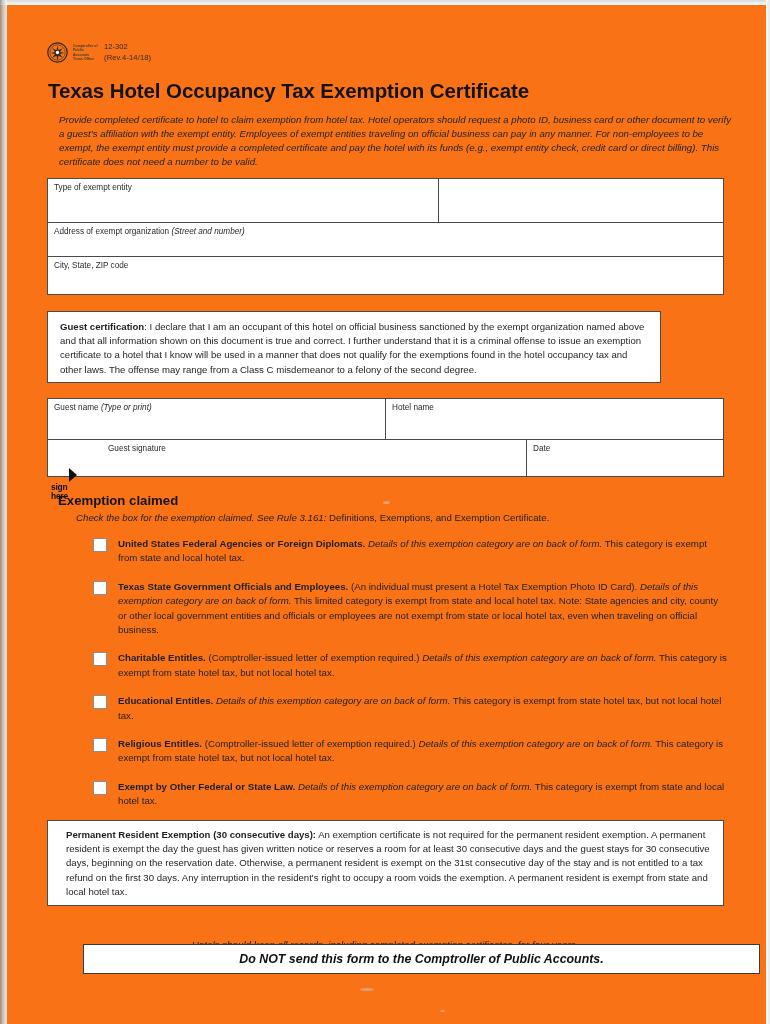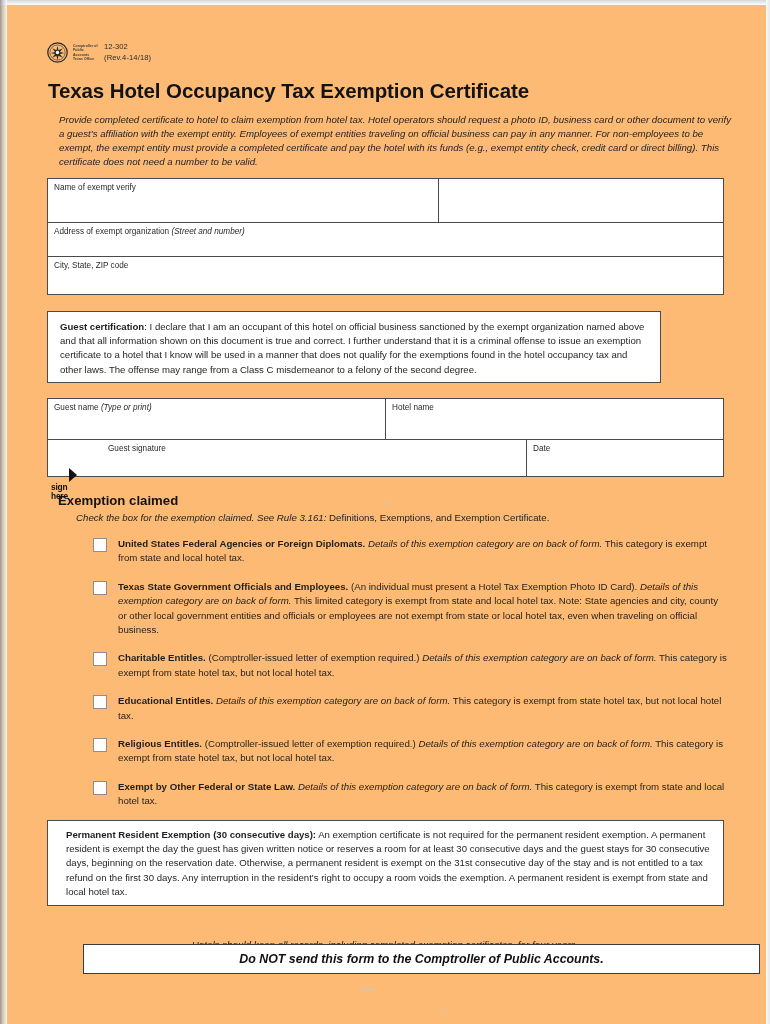--- a/index.html
+++ b/index.html
@@ -13,21 +13,21 @@
     position: relative;
     font-family: "Liberation Sans", sans-serif;
     color: #1a1a1a;
     overflow: hidden;
   }
 
   
   .page {
     position: absolute;
     inset: 0;
-    background: #fdba74;
+    background: #f97316;
     text-decoration: underline;
   }
   .scan-edge-left {
     position: absolute;
     left: 0; top: 0; bottom: 0;
     width: 7px;
     background: linear-gradient(to right, #8d8d8d 0%, #c9c9c9 40%, #fdfdfd 100%);
     opacity: .85;
   }
   .scan-edge-top {
@@ -304,21 +304,21 @@
         <div>12-302</div>
         <div class="rev">(Rev.4-14/18)</div>
       </div>
     </div>
 
     <div class="title">Texas Hotel Occupancy Tax Exemption Certificate</div>
 
     <div class="intro">Provide completed certificate to hotel to claim exemption from hotel tax. Hotel operators should request a photo ID, business card or other document to verify a guest's affiliation with the exempt entity. Employees of exempt entities traveling on official business can pay in any manner. For non-employees to be exempt, the exempt entity must provide a completed certificate and pay the hotel with its funds (e.g., exempt entity check, credit card or direct billing). This certificate does not need a number to be valid.</div>
 
     <div class="box" id="entity-grid">
-      <div class="fieldlabel">Name of exempt verify</div>
+      <div class="fieldlabel">Type of exempt entity</div>
       <div id="entity-col-divider"></div>
       <div id="entity-row-divider-1"></div>
       <div style="position:absolute;left:0;top:44px;right:0;height:33px;">
         <div class="fieldlabel">
           <span>Address of exempt organization </span><i>(Street and number)</i>
         </div>
       </div>
       <div id="entity-row-divider-2"></div>
       <div style="position:absolute;left:0;top:78px;right:0;bottom:0;">
         <div class="fieldlabel">City, State, ZIP code</div>

